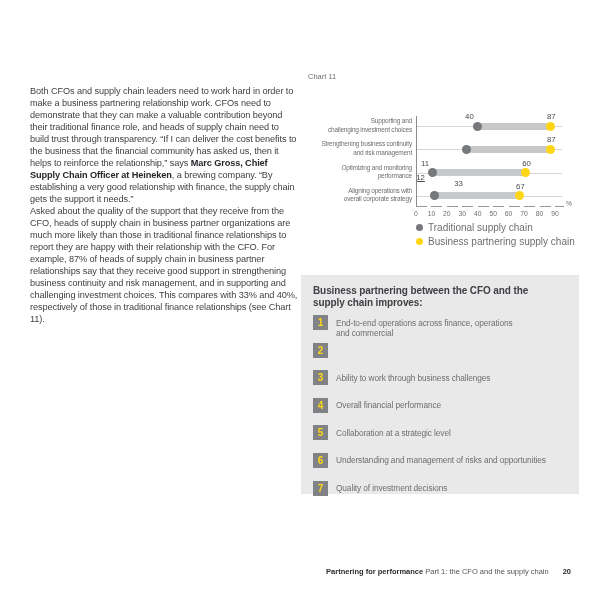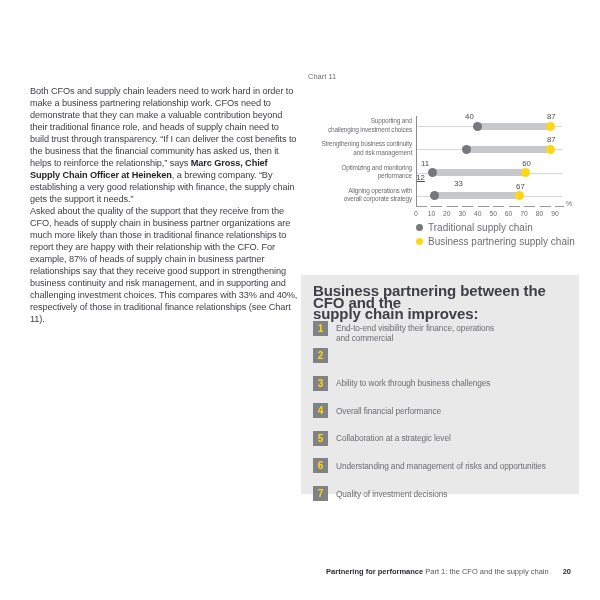--- a/index.html
+++ b/index.html
@@ -37,22 +37,22 @@
   .tick-label{position:absolute;width:16px;text-align:center;font-size:6.8px;color:var(--text-gray);}
   .unit-label{position:absolute;font-size:6.8px;color:var(--text-gray);}
   .legend{position:absolute;left:108px;top:150px;}
   .legend-row{display:flex;align-items:center;height:10px;margin-bottom:4px;}
   .legend-dot{width:7px;height:7px;border-radius:50%;margin-right:5px;flex:0 0 auto;}
   .legend-text{font-size:10px;color:var(--text-gray);white-space:nowrap;}
 
   
   .info-box{position:absolute;left:301px;top:275px;width:278px;height:219px;background:var(--box-bg);
             padding:10px 12px 0 12px;}
-  .info-box-heading{font-size:15px;font-weight:bold;color:#3f4045;line-height:11.5px;
-                    letter-spacing:-0.1px;white-space:pre-line;margin-bottom:1px;}
+  .info-box-heading{font-size:10px;font-weight:bold;color:#3f4045;line-height:11.5px;
+                    letter-spacing:-0.1px;white-space:pre-line;margin-bottom:7px;}
   .info-item{display:flex;align-items:flex-start;height:15px;margin-bottom:12.6px;overflow:visible;}
   .info-num{flex:0 0 auto;width:15px;height:15px;background:#808285;color:var(--accent);
             font-size:10px;font-weight:bold;display:flex;align-items:center;justify-content:center;}
   .info-text{font-size:8.3px;line-height:10px;letter-spacing:-0.1px;color:var(--text-gray);
              margin-left:8px;padding-top:2.5px;white-space:pre-line;}
 
   
   .footer{position:absolute;top:567px;right:29px;font-size:7.5px;color:#55565a;white-space:nowrap;}
   .footer .b{font-weight:bold;color:#2b2b30;}
   .footer .page-num{font-weight:bold;color:#2b2b30;margin-left:14px;}
@@ -125,21 +125,21 @@
       </div>
     </div>
 </div>
 
 <div class="info-box">
   <div class="info-box-heading">Business partnering between the CFO and the
 supply chain improves:</div>
   <div id="info-items">
       <div class="info-item">
         <div class="info-num">1</div>
-        <div class="info-text">End-to-end visibility their finance, operations
+        <div class="info-text">End-to-end operations across finance, operations
 and commercial</div>
       </div>
       <div class="info-item">
         <div class="info-num">2</div>
       </div>
       <div class="info-item">
         <div class="info-num">3</div>
         <div class="info-text">Ability to work through business challenges</div>
       </div>
       <div class="info-item">

